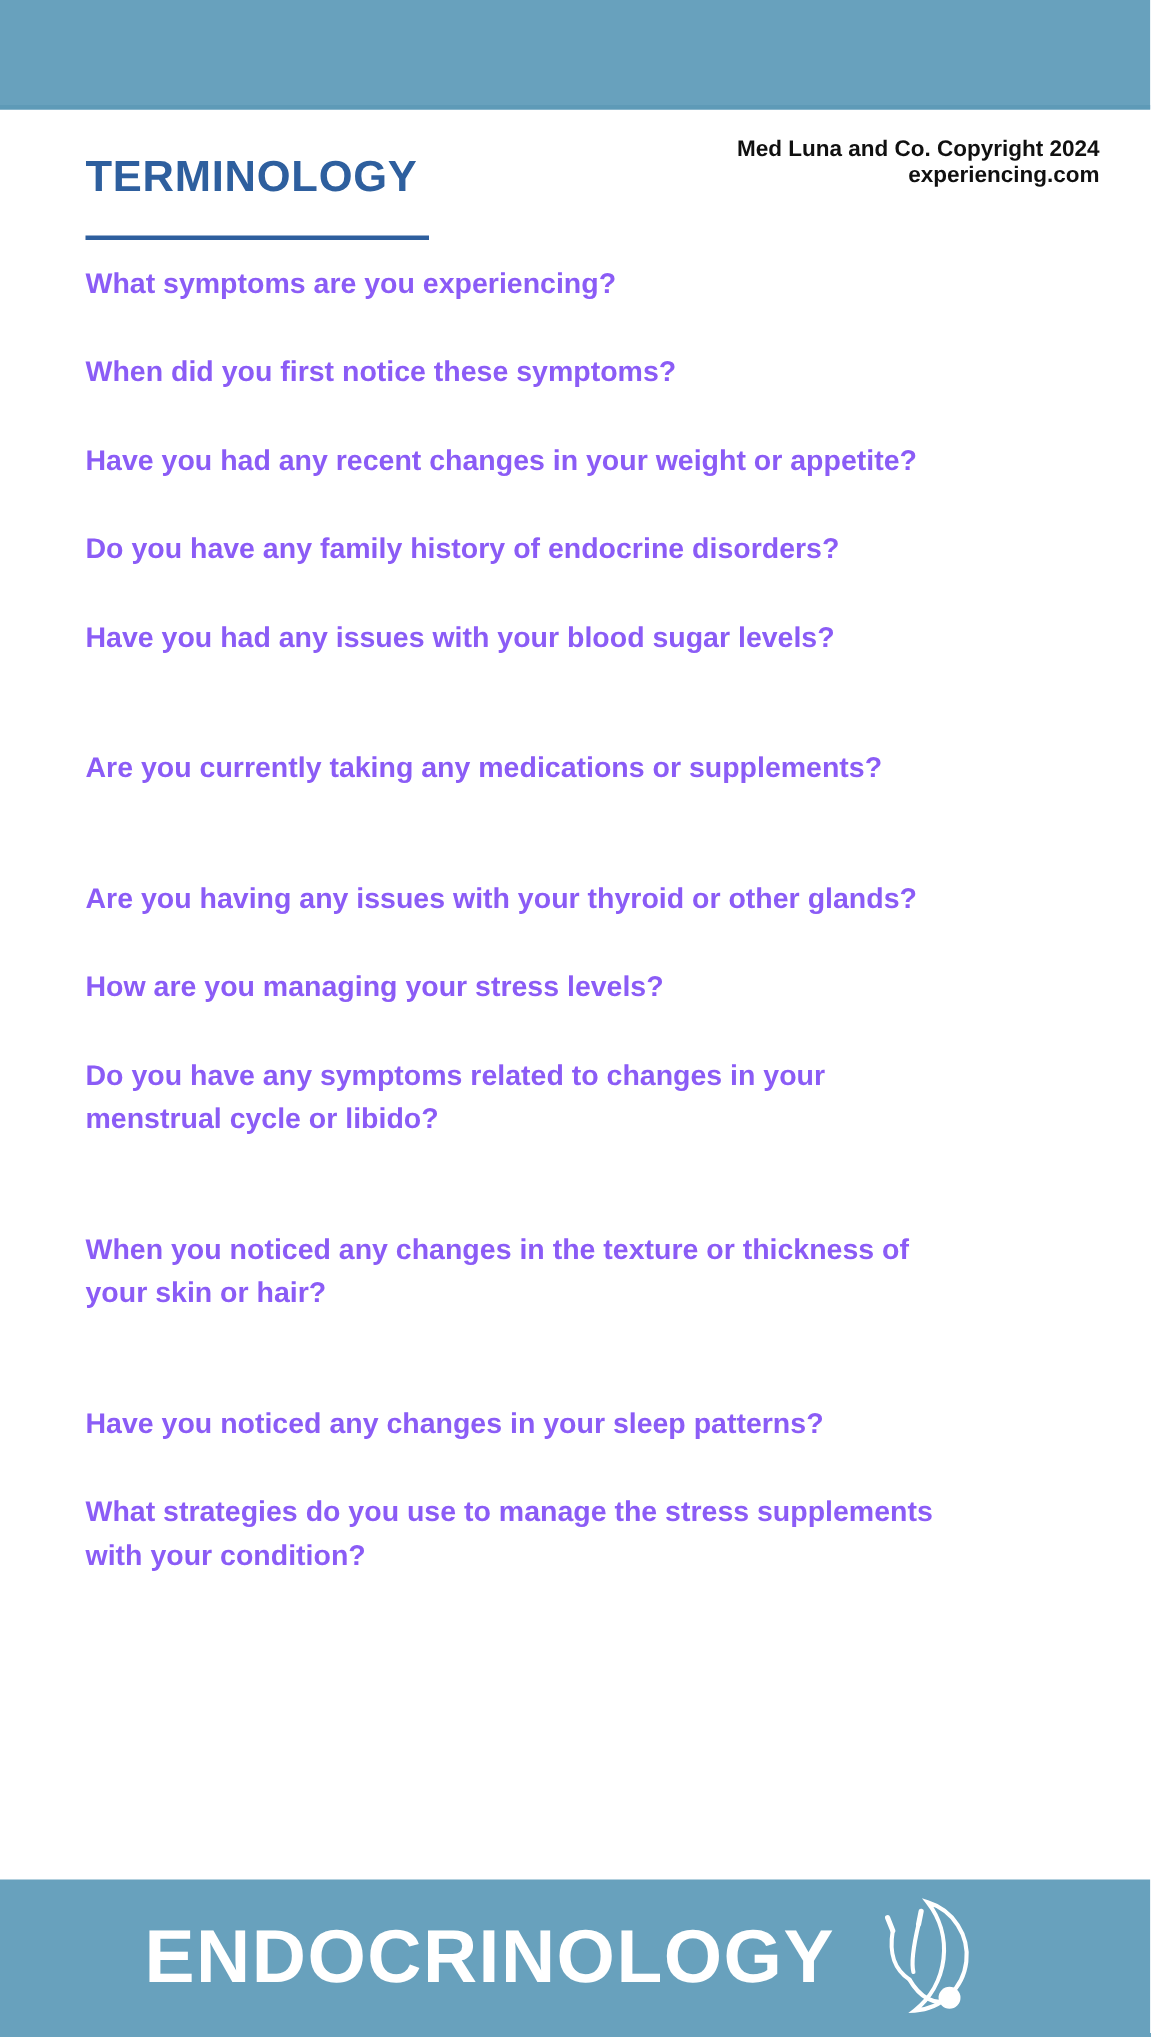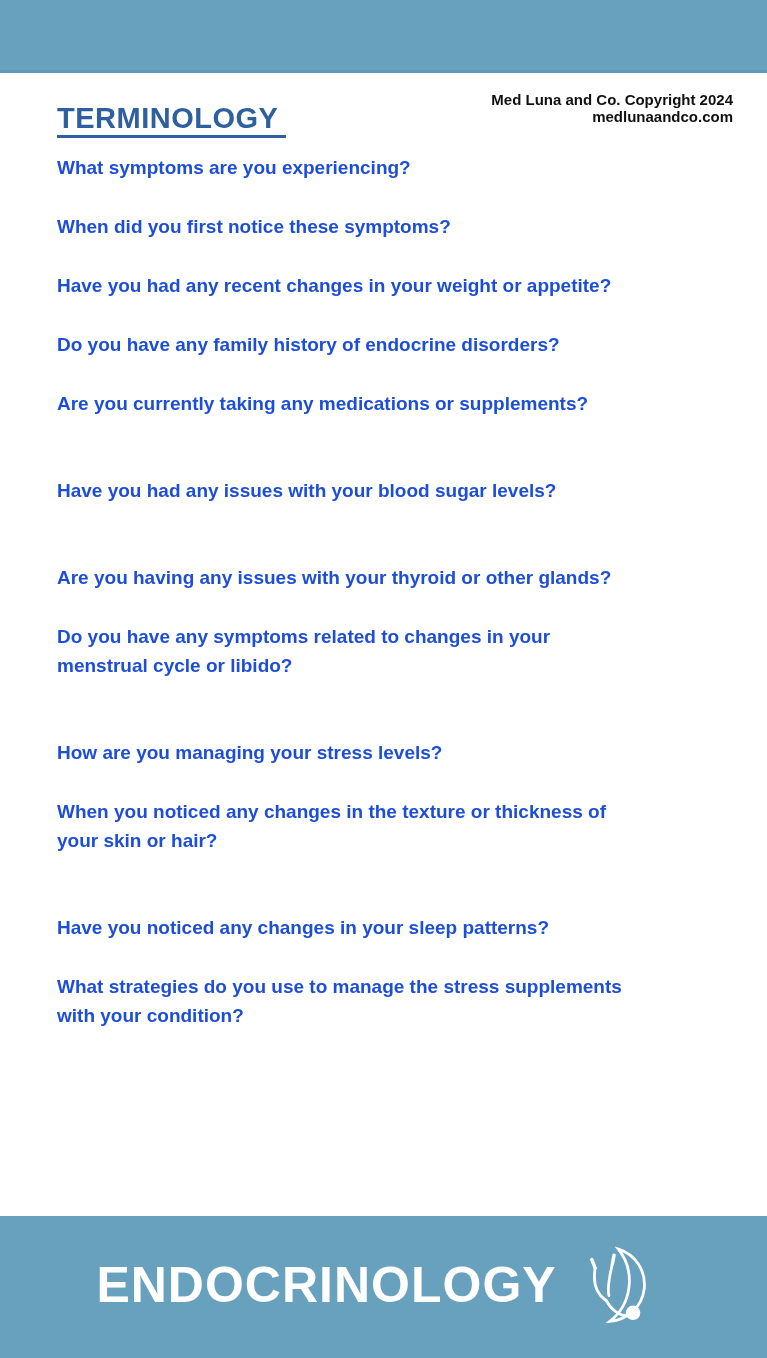--- a/index.html
+++ b/index.html
@@ -31,52 +31,52 @@
     align-items: flex-start;
   }
   .page-title {
     margin: 9px 0 0 0;
     display: inline-block;
     font-size: 29px;
     font-weight: 800;
     letter-spacing: 0.5px;
     color: #2e5f9e;
     border-bottom: 3px solid #2e5f9e;
-    padding: 0 8px 0 0;
+    padding: 0 8px 22px 0;
   }
   .copyright {
     text-align: right;
     margin-right: 14px;
     color: #101010;
     font-weight: 700;
     font-size: 15px;
     line-height: 17px;
     margin-top: -2px;
   }
   .questions {
     margin-top: 15px;
     width: 685px;
   }
   .q {
     margin: 0 0 30px 0;
     font-size: 19px;
     font-weight: 700;
     line-height: 29px;
-    color: #1d4ed8;
+    color: #8b5cf6;
     white-space: pre-line;
   }
   .q.gap-lg {
     margin-bottom: 58px;
   }
   .footer-banner {
     position: absolute;
     left: 0;
     bottom: 0;
     width: 100%;
-    height: 142px;
+    height: 105px;
     background: #68a1bd;
     display: flex;
     align-items: center;
     justify-content: center;
     gap: 26px;
     text-align: center;
   }
   .footer-title {
     color: #ffffff;
     font-size: 50px;
@@ -95,35 +95,35 @@
 
 <div class="page">
 
   <div class="top-banner"></div>
 
   <div class="content">
     <div class="header-row">
       <h1 class="page-title">TERMINOLOGY</h1>
       <div class="copyright">
         <div>Med Luna and Co. Copyright 2024</div>
-        <div>medlunaandco.com</div>
+        <div>experiencing.com</div>
       </div>
     </div>
 
     <div class="questions">
       <p class="q">What symptoms are you experiencing?</p>
       <p class="q">When did you first notice these symptoms?</p>
       <p class="q">Have you had any recent changes in your weight or appetite?</p>
       <p class="q">Do you have any family history of endocrine disorders?</p>
+      <p class="q gap-lg">Have you had any issues with your blood sugar levels?</p>
       <p class="q gap-lg">Are you currently taking any medications or supplements?</p>
-      <p class="q gap-lg">Have you had any issues with your blood sugar levels?</p>
       <p class="q">Are you having any issues with your thyroid or other glands?</p>
+      <p class="q">How are you managing your stress levels?</p>
       <p class="q gap-lg">Do you have any symptoms related to changes in your
 menstrual cycle or libido?</p>
-      <p class="q">How are you managing your stress levels?</p>
       <p class="q gap-lg">When you noticed any changes in the texture or thickness of
 your skin or hair?</p>
       <p class="q">Have you noticed any changes in your sleep patterns?</p>
       <p class="q">What strategies do you use to manage the stress supplements
 with your condition?</p>
     </div>
   </div>
 
   <div class="footer-banner">
     <div class="footer-title">ENDOCRINOLOGY</div>

